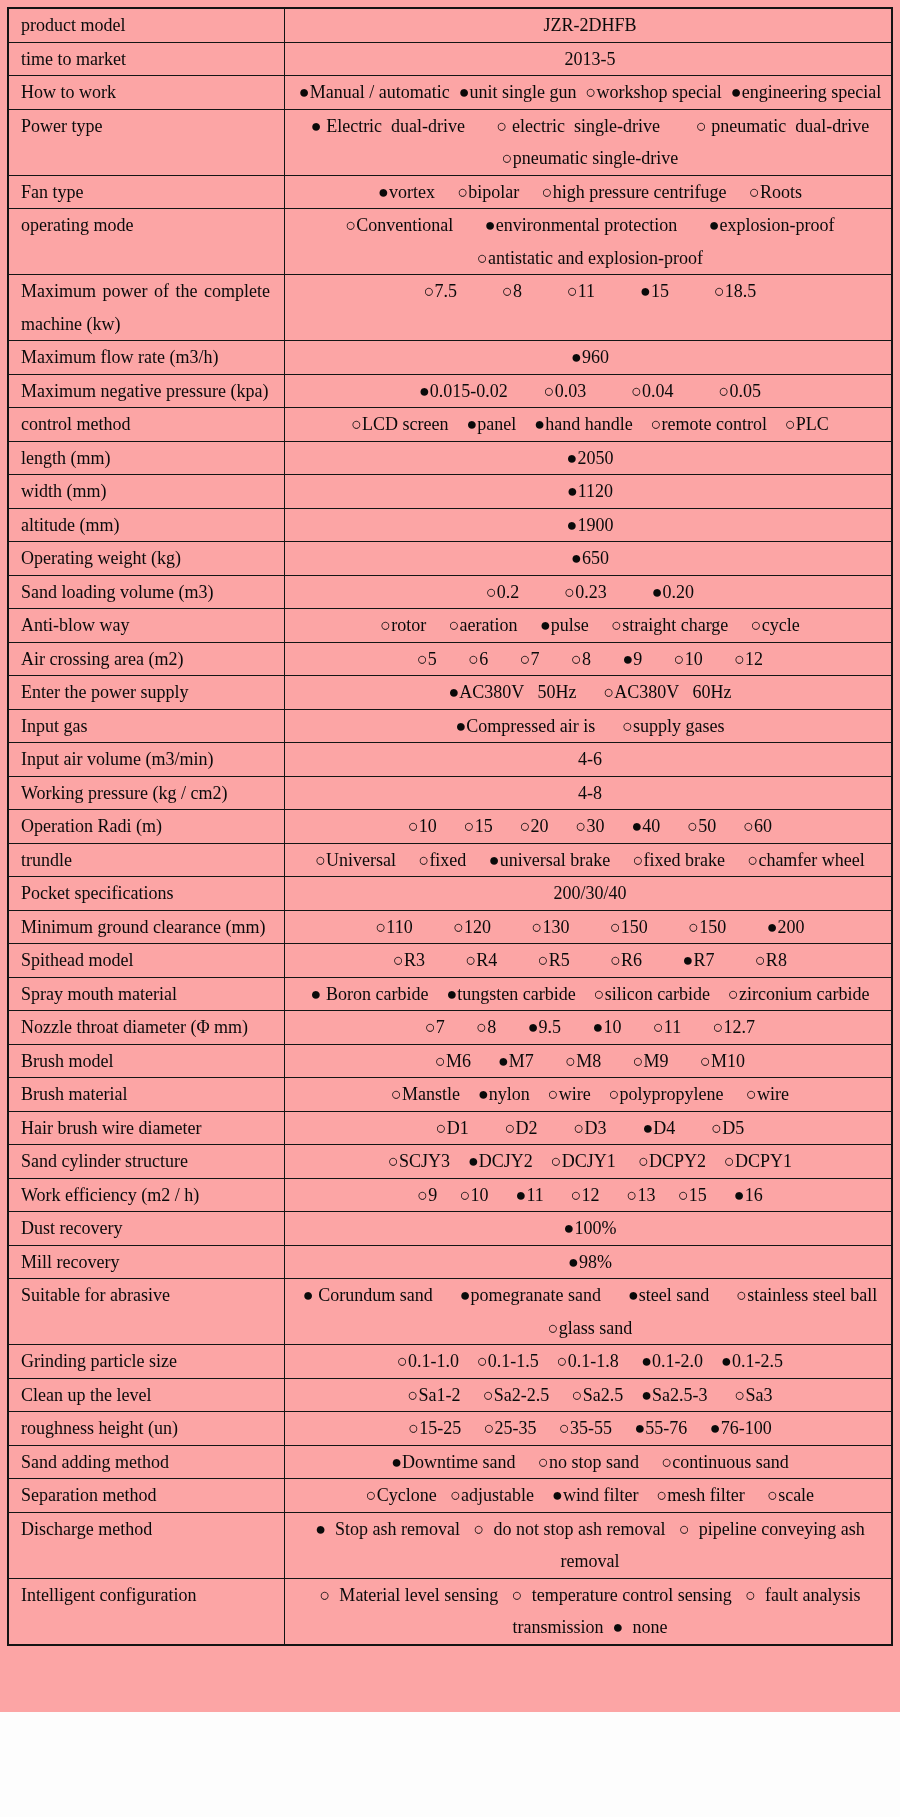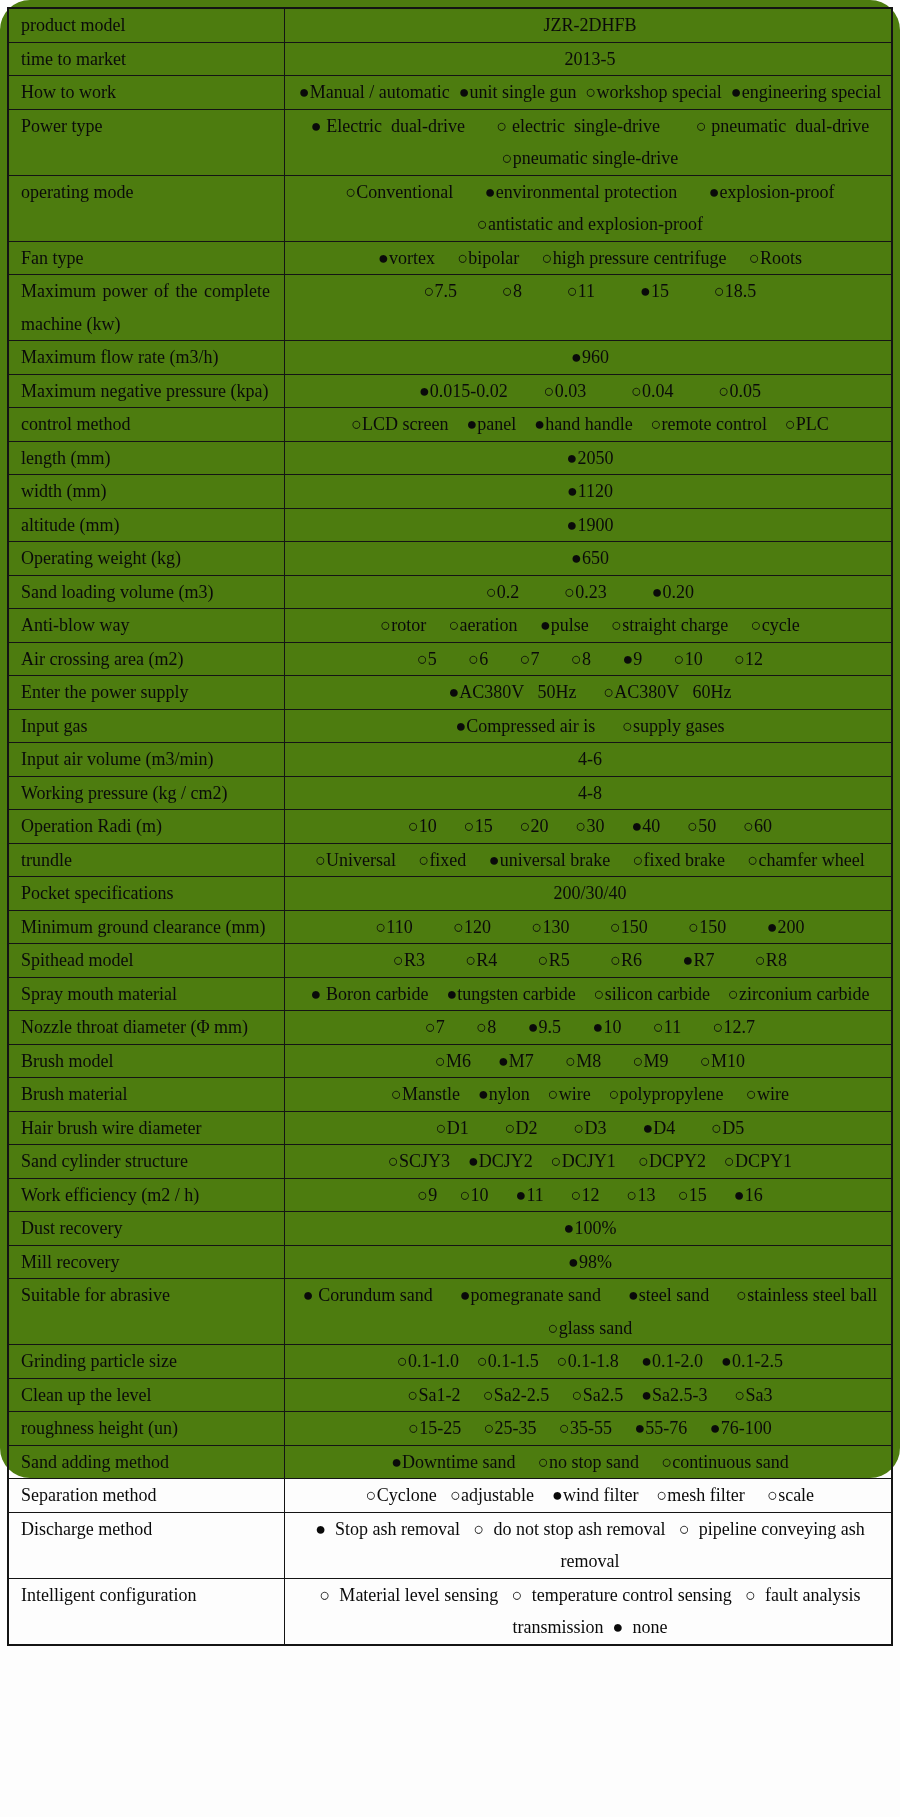--- a/index.html
+++ b/index.html
@@ -12,23 +12,22 @@
     background: #fdfdfd;
     position: relative;
     font-family: "Liberation Serif", "DejaVu Serif", serif;
     color: #0a0a0a;
   }
   .sheet {
     position: absolute;
     left: 0;
     top: 0;
     width: 900px;
-    height: 1478px;
-    background: #4d7c0f;
-    border-radius: 30px;
+    height: 1712px;
+    background: #fca5a5;
   }
   table.spec-table {
     position: absolute;
     left: 7px;
     top: 7px;
     width: 886px;
     border-collapse: collapse;
     table-layout: fixed;
     border: 2px solid #141414;
     font-size: 18px;
@@ -67,26 +66,26 @@
         </tr>
         <tr>
           <td class="label">How to work</td>
           <td class="value">●Manual / automatic  ●unit single gun  ○workshop special  ●engineering special</td>
         </tr>
         <tr>
           <td class="label">Power type</td>
           <td class="value">● Electric  dual-drive       ○ electric  single-drive        ○ pneumatic  dual-drive   ○pneumatic single-drive</td>
         </tr>
         <tr>
+          <td class="label">Fan type</td>
+          <td class="value">●vortex     ○bipolar     ○high pressure centrifuge     ○Roots</td>
+        </tr>
+        <tr>
           <td class="label">operating mode</td>
           <td class="value">○Conventional       ●environmental protection       ●explosion-proof       ○antistatic and explosion-proof</td>
-        </tr>
-        <tr>
-          <td class="label">Fan type</td>
-          <td class="value">●vortex     ○bipolar     ○high pressure centrifuge     ○Roots</td>
         </tr>
         <tr>
           <td class="label">Maximum power of the complete machine (kw)</td>
           <td class="value">○7.5          ○8          ○11          ●15          ○18.5</td>
         </tr>
         <tr>
           <td class="label">Maximum flow rate (m3/h)</td>
           <td class="value">●960</td>
         </tr>
         <tr>

